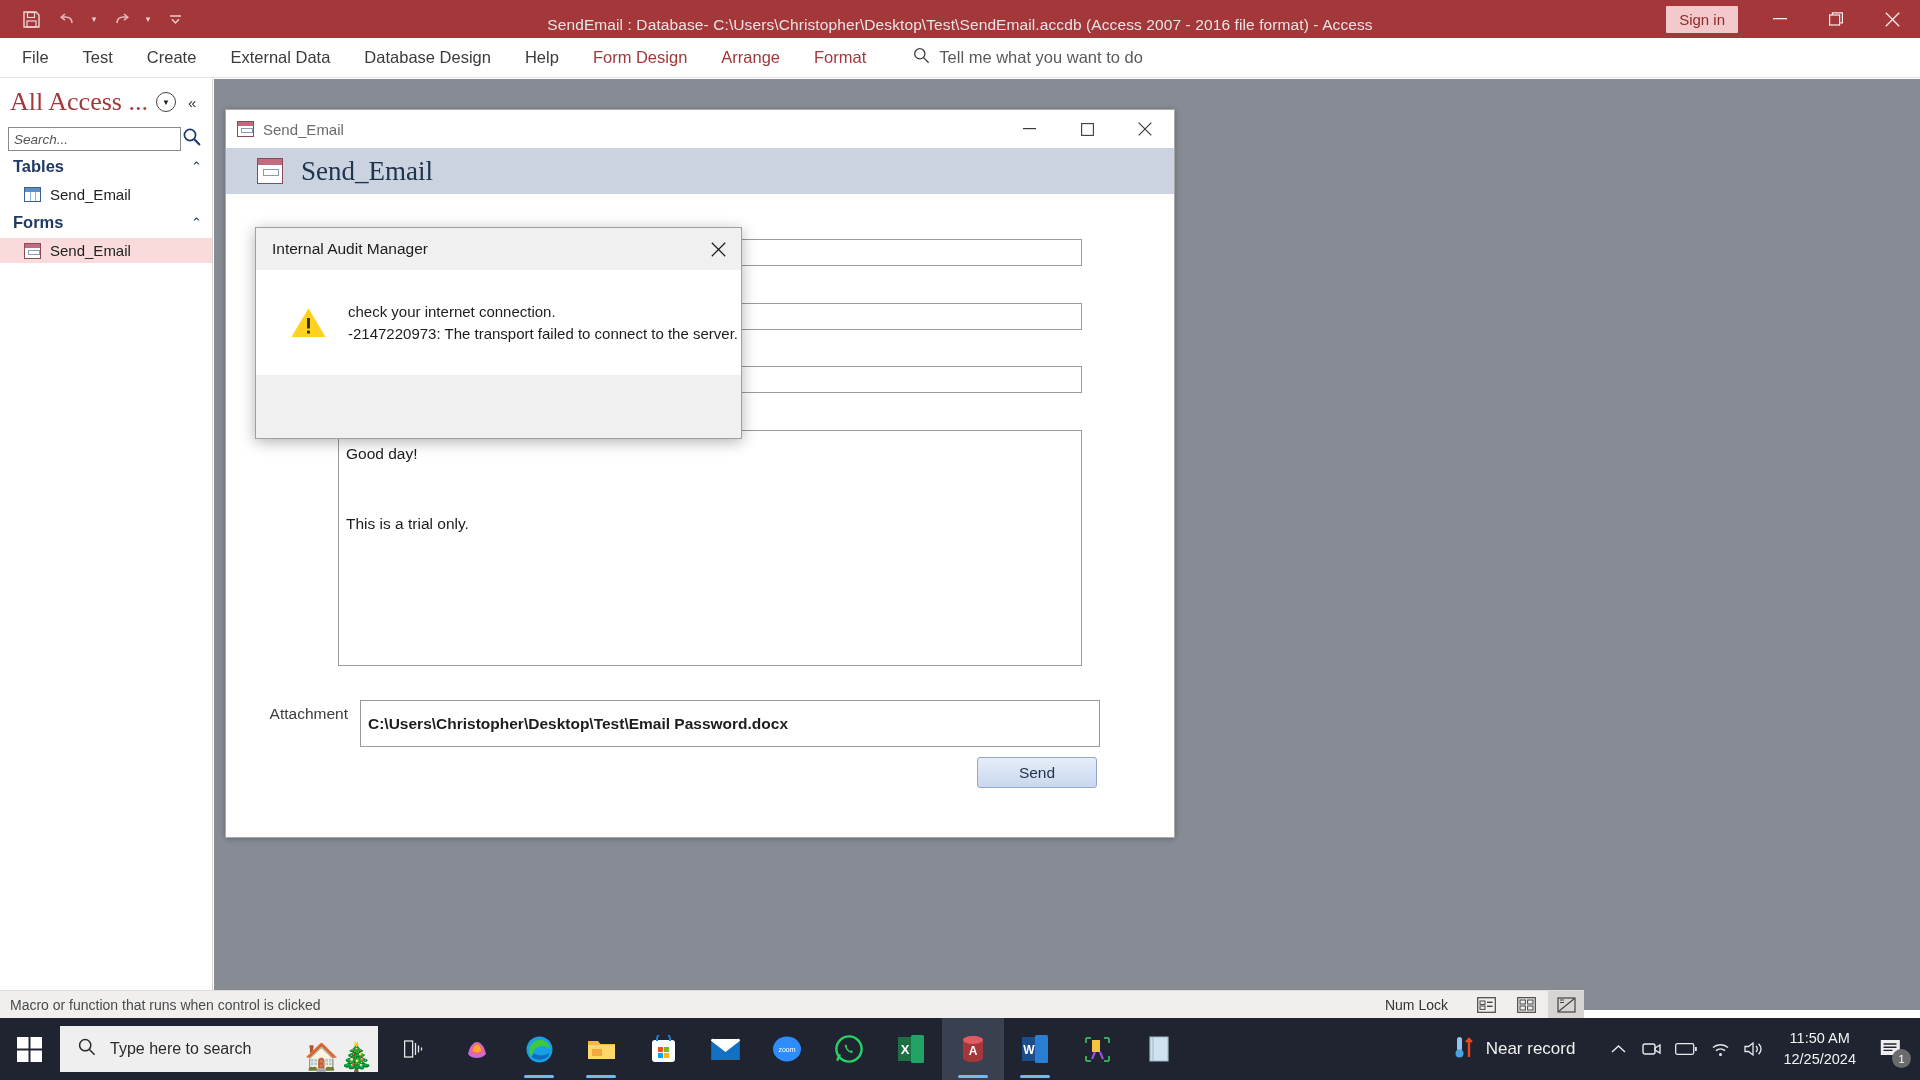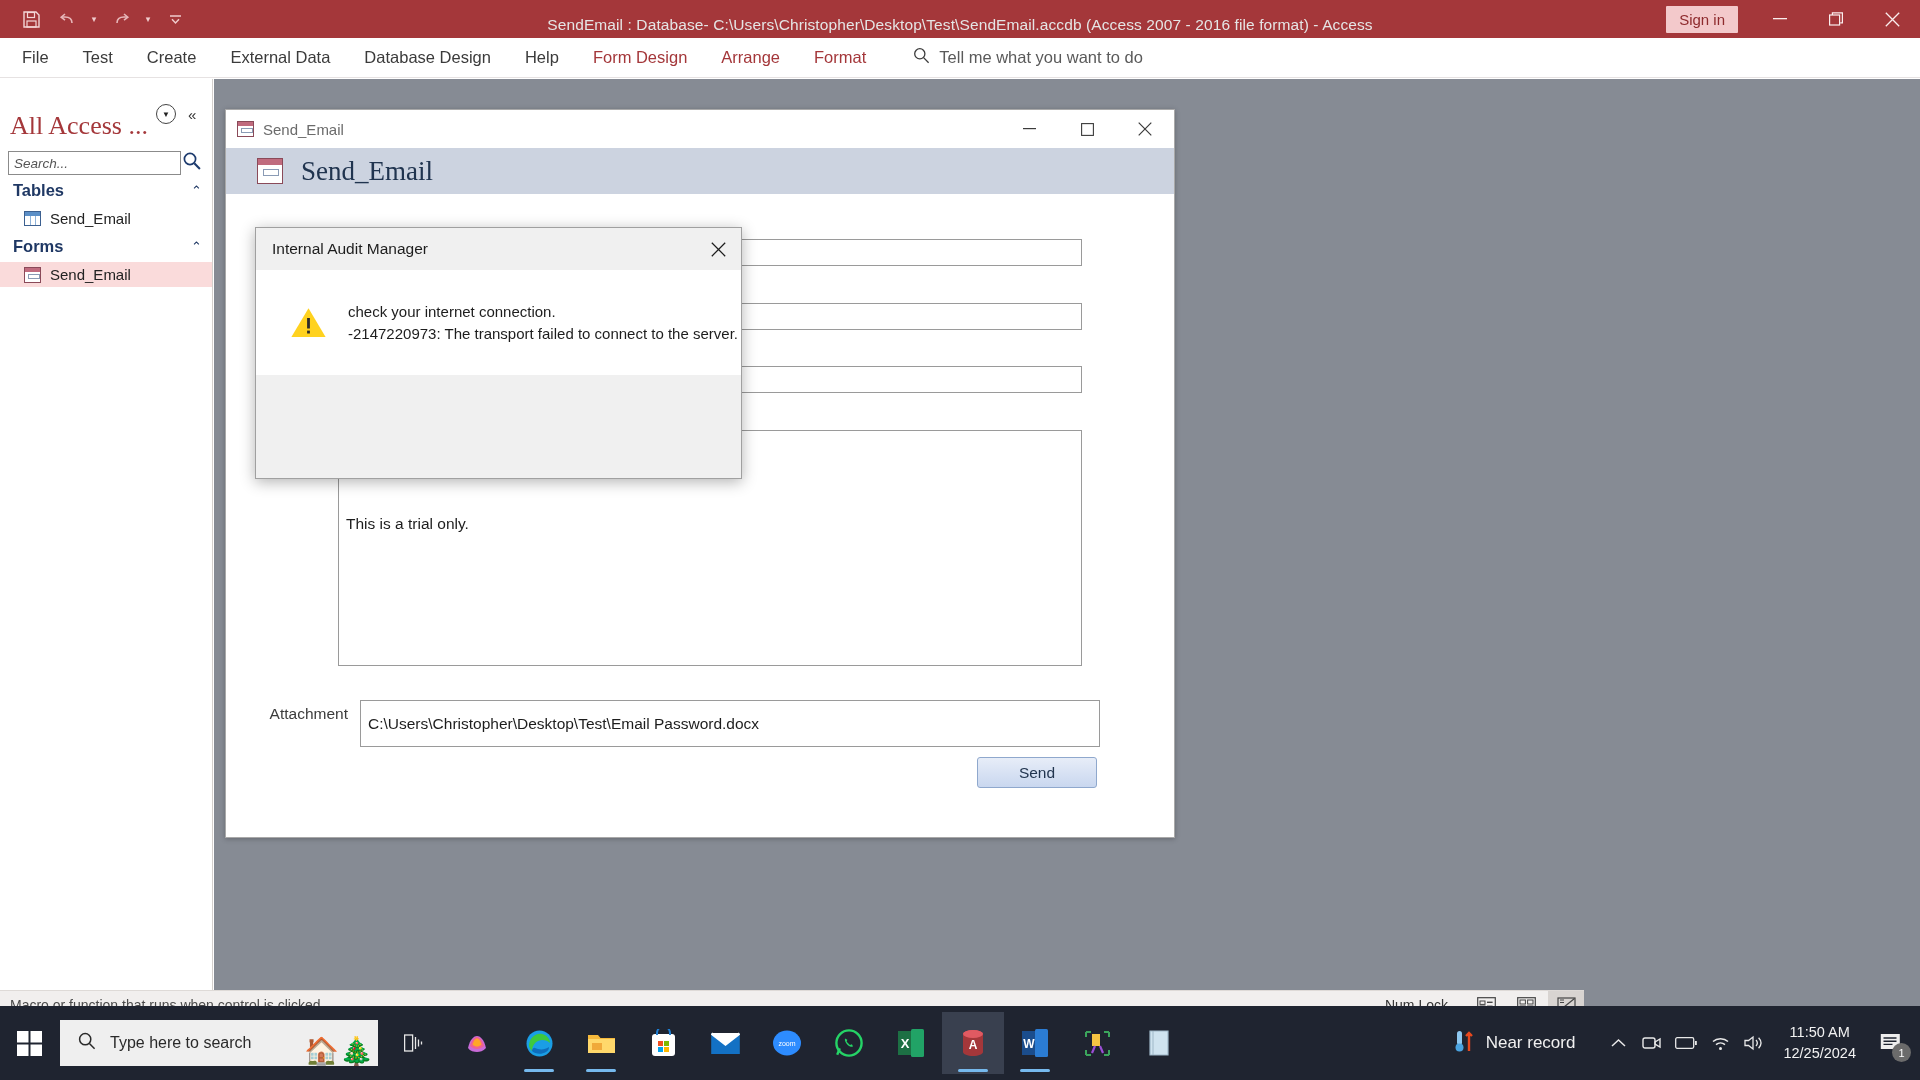--- a/index.html
+++ b/index.html
@@ -67,21 +67,20 @@
   .navpane {
     position: absolute; top: 79px; left: 0; width: 213px; height: 931px;
     background: #ffffff; border-right: 1px solid #d4d0cd;
   }
   .nav-header {
     display: flex; align-items: center; padding: 8px 0 4px 10px; gap: 8px;
   }
   .nav-title {
     font-size: 26px; color: #a4373a; font-family: "Liberation Serif", serif;
     white-space: nowrap;
-    margin-top: 24px;
   }
   .nav-dd {
     width: 20px; height: 20px; border-radius: 50%;
     border: 1.4px solid #444; display: flex; align-items: center; justify-content: center;
     font-size: 8px; color: #222;
   }
   .nav-cc { color: #333; font-size: 15px; margin-left: 4px; }
   .nav-search-row {
     display: flex; align-items: center; margin: 6px 10px 0 8px; gap: 1px;
   }
@@ -167,21 +166,21 @@
   .fbtn-send {
     position: absolute; left: 977px; top: 757px; width: 120px; height: 31px;
     background: linear-gradient(#e7edf8, #c9d7ef);
     border: 1px solid #8fa8cd; border-radius: 3px;
     display: flex; align-items: center; justify-content: center;
     font-size: 15.5px; color: #22354f;
   }
 
   
   .dlg {
-    position: absolute; left: 255px; top: 227px; width: 487px; height: 252px;
+    position: absolute; left: 255px; top: 227px; width: 487px; height: 212px;
     background: #f0f0f0; border: 1px solid #a0a0a0;
     box-shadow: 0 3px 14px rgba(0,0,0,0.3);
   }
   .dlg-title {
     height: 42px; display: flex; align-items: center; padding-left: 16px;
     background: #f0f0f0;
   }
   .dlg-title-text { font-size: 15.5px; color: #1d1d1d; }
   .dlg-x {
     margin-left: auto; width: 45px; height: 36px;
@@ -215,21 +214,21 @@
   .status-right { margin-left: auto; display: flex; align-items: center; gap: 4px; }
   .numlock { font-size: 14px; color: #333; margin-right: 16px; }
   .viewbtn {
     width: 36px; height: 28px; display: flex; align-items: center; justify-content: center;
     color: #444;
   }
   .viewbtn.active { background: #d8d4d1; }
 
   
   .taskbar {
-    position: absolute; left: 0; bottom: 0; width: 1920px; height: 74px;
+    position: absolute; left: 0; bottom: 0; width: 1920px; height: 62px;
     background: #1f2430;
     display: flex; align-items: center;
   }
   .startbtn { width: 58px; height: 62px; display: flex; align-items: center; justify-content: center; }
   .tb-search {
     width: 318px; height: 46px; background: #efefef; margin-left: 2px;
     display: flex; align-items: center; padding-left: 18px; gap: 14px;
     position: relative; overflow: hidden;
   }
   .tb-search-text { font-size: 16px; color: #2a2a2a; }
@@ -418,21 +417,21 @@
 
     <div class="frow" style="left:0; top:236px;">
       <div class="flabel"></div>
       <div class="fbox-msg" style="width:744px; height:236px; white-space:pre-line;">Good day!
 
 This is a trial only.</div>
     </div>
 
     <div class="frow" style="left:0; top:506px;">
       <div class="flabel" style="width:134px;">Attachment</div>
-      <div class="finput" style="width:740px; height:47px;">C:\Users\Christopher\Desktop\Test\Email Password.docx</div>
+      <div class="finput" style="width:740px; height:47px;font-weight:bold;">C:\Users\Christopher\Desktop\Test\Email Password.docx</div>
     </div>
   </div>
 </div>
 
 <div class="fbtn-send">Send</div>
 
 <div class="dlg">
   <div class="dlg-title">
     <span class="dlg-title-text">Internal Audit Manager</span>
     <div class="dlg-x">

